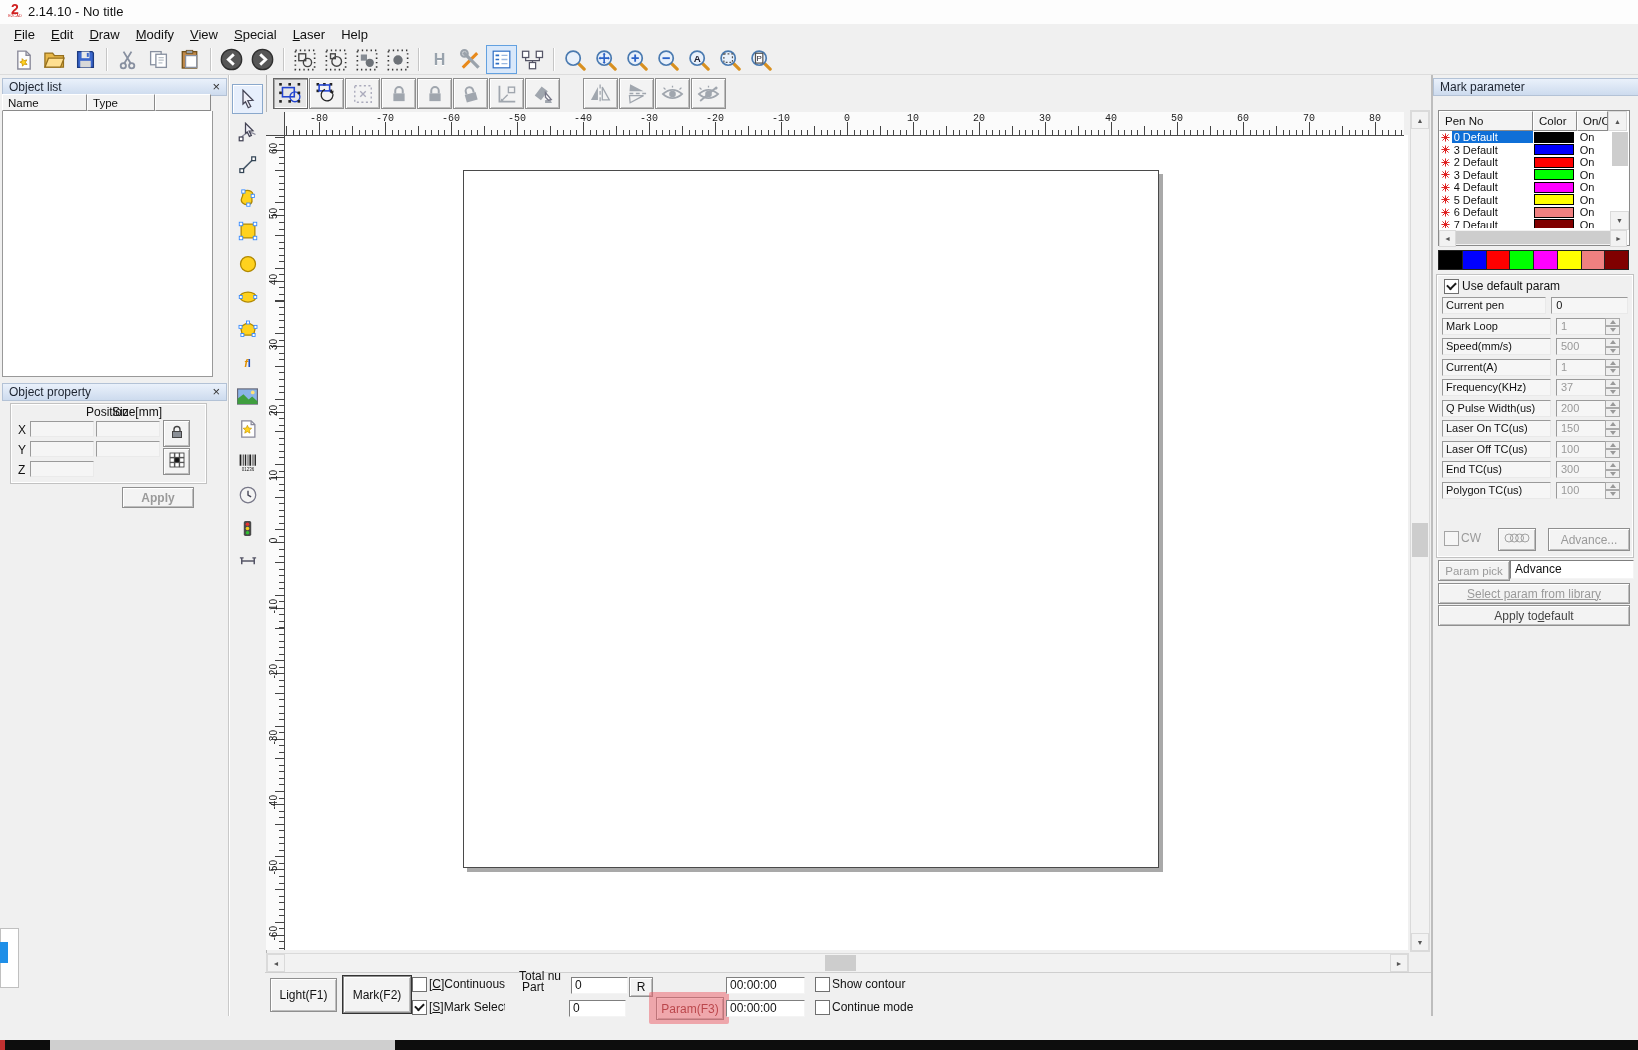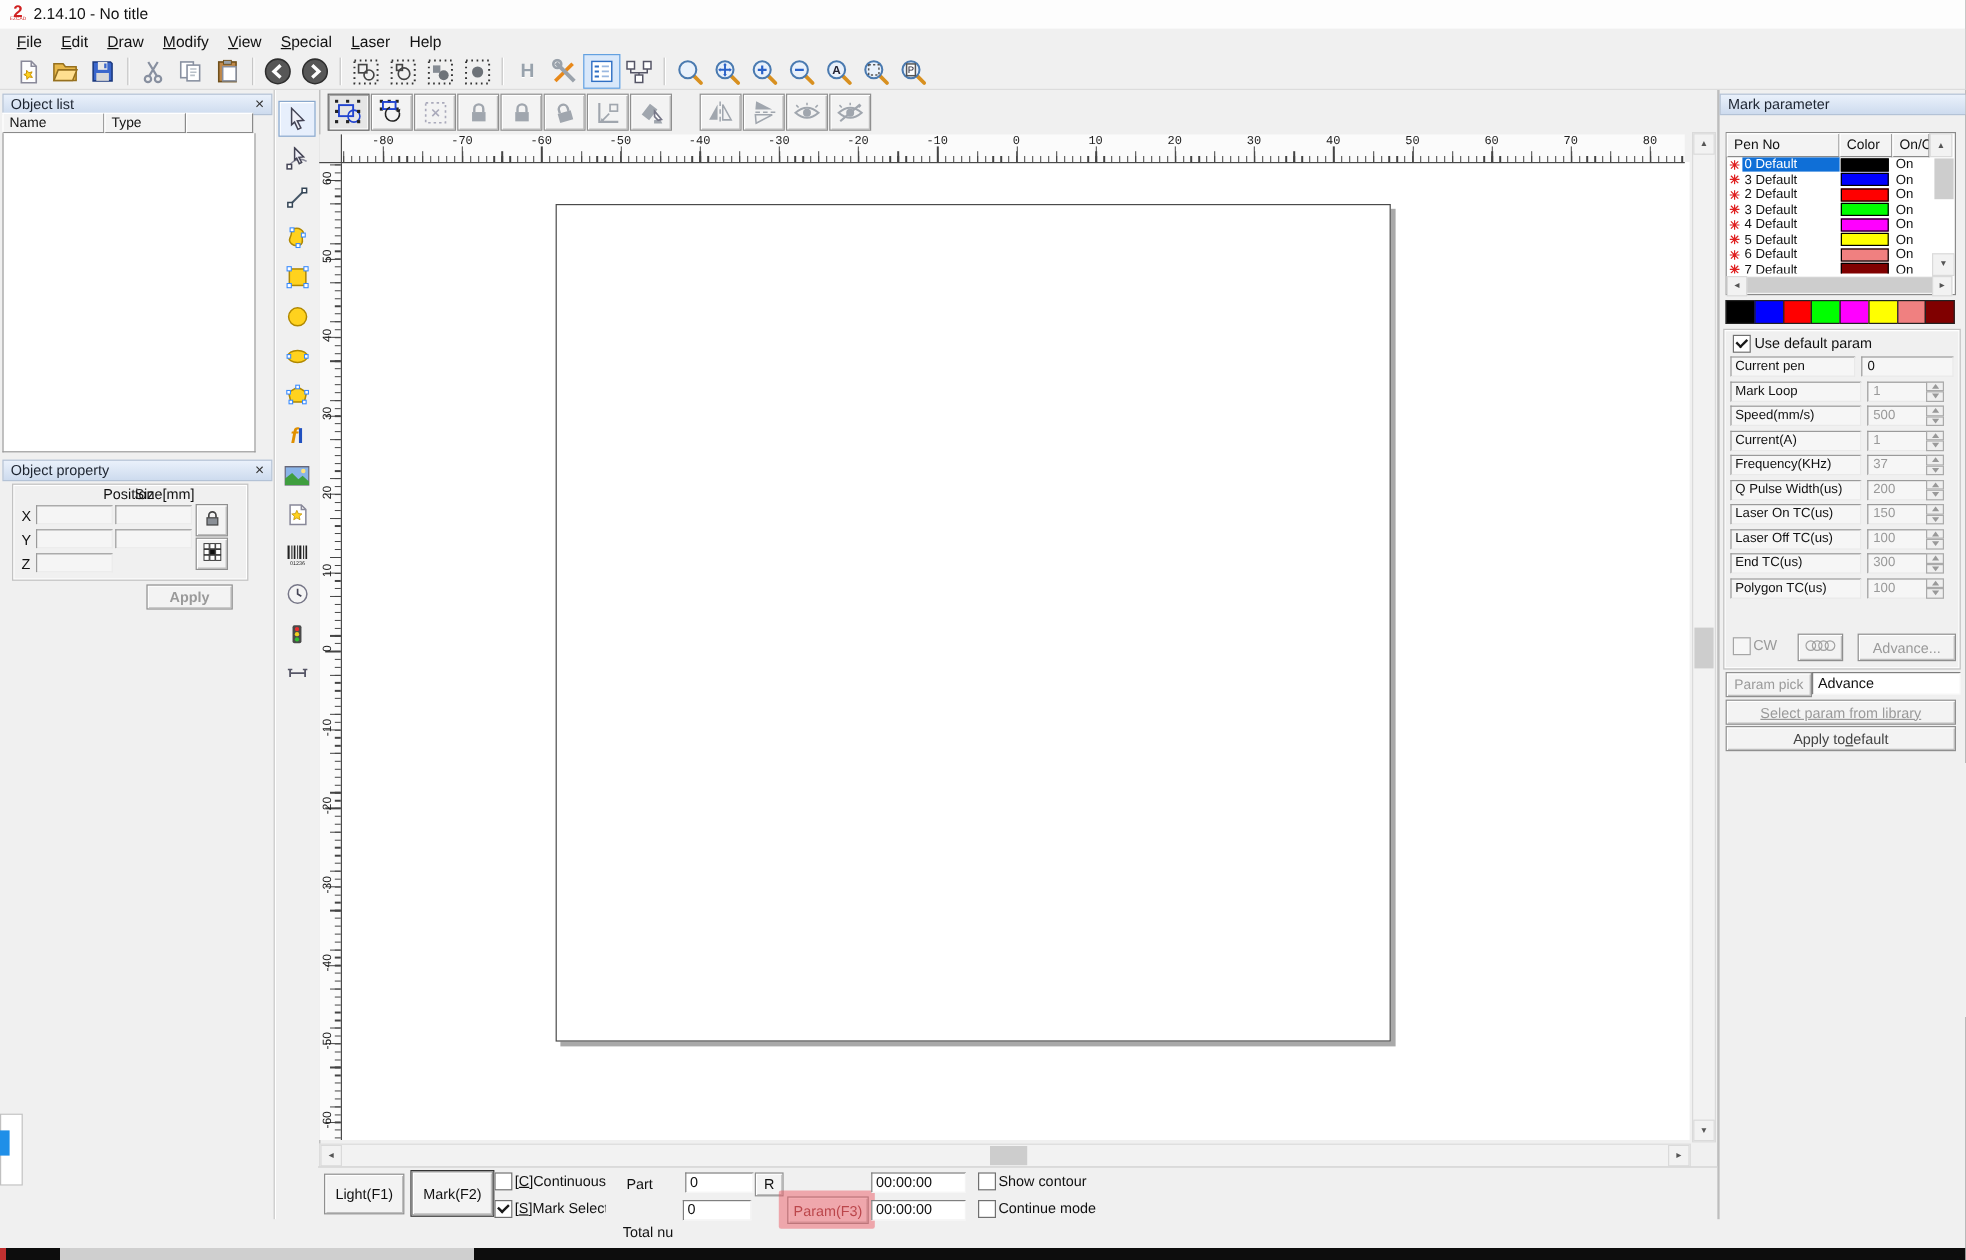--- a/index.html
+++ b/index.html
@@ -583,21 +583,21 @@
                 <rect x="12.8" y="4.3" width="2.4" height="2.4"></rect>
                 <rect x="11.3" y="10.8" width="2.4" height="2.4"></rect>
                 <rect x="2.3" y="10.8" width="2.4" height="2.4"></rect>
                 <rect x=".8" y="4.3" width="2.4" height="2.4"></rect>
               </g>
             </svg>
           </span>
         </div>
         <div class="pbtn">
           <span style="display: flex; align-items: center;">
-            <span style="font-size:18px;line-height:14px"><b style="color:#e09000;font-style:italic">f</b><b style="color:#2050c0">I</b></span>
+            <span style="font-size:11px;line-height:14px"><b style="color:#e09000;font-style:italic">f</b><b style="color:#2050c0">I</b></span>
           </span>
         </div>
         <div class="pbtn">
           <span style="display: flex; align-items: center;">
             <svg viewBox="0 0 18 14" width="21" height="17">
               <rect x=".5" y=".5" width="17" height="13" fill="#8ab4e8" stroke="#667"></rect>
               <path d="M.5 13.5V9l5-4 4.5 4.5L13 7l4.5 4v2.5z" fill="#3f9e3f"></path>
               <circle cx="13.5" cy="3.5" r="1.6" fill="#ffe27a"></circle>
             </svg>
           </span>
@@ -967,21 +967,21 @@
   <div class="abs" style="left:265px;top:972px;width:1166px;height:44px;border-top:1px solid #cfcfcf;background:#f0f0f0;"></div>
   <div class="abs raised btn" style="left:270px;top:978px;width:65px;height:32px;">Light(F1)</div>
   <div class="abs raised btn" style="left:343px;top:976px;width:66px;height:35px;box-shadow:inset 1px 1px 0 #fff,inset -1px -1px 0 #bdbdbd,0 0 0 1px #333;">Mark(F2)</div>
   <span class="cb" style="left:412px;top:977px;"></span>
   <span class="abs lab" style="left:429px;top:977px;">[<u>C</u>]Continuous</span>
   <span class="cb on" style="left:412px;top:1000px;"></span>
   <span class="abs lab" style="left:429px;top:1000px;width:76px;overflow:hidden;">[<u>S</u>]Mark Selected</span>
   <span class="abs lab" style="left:522px;top:980px;">Part</span>
   <div class="abs sunk" style="left:571px;top:977px;width:52px;height:15px;line-height:14px;padding-left:3px;">0</div>
   <div class="abs raised btn" style="left:629px;top:977px;width:22px;height:18px;">R</div>
-  <span class="abs lab" style="left:519px;top:1020px;width:42px;overflow:hidden;">Total nu</span>
+  <span class="abs lab" style="left:519px;top:969px;width:42px;overflow:hidden;">Total nu</span>
   <div class="abs sunk" style="left:569px;top:1000px;width:52px;height:15px;line-height:14px;padding-left:3px;">0</div>
   <div class="abs raised btn" style="left:656px;top:997px;width:66px;height:21px;color:#8a3030;">Param(F3)</div>
   <div class="abs" style="left:649px;top:992px;width:80px;height:32px;background:rgba(236,92,102,0.5);border-radius:2px;pointer-events:none;"></div>
   <div class="abs sunk" style="left:726px;top:977px;width:74px;height:15px;line-height:14px;padding-left:3px;">00:00:00</div>
   <div class="abs sunk" style="left:726px;top:1000px;width:74px;height:15px;line-height:14px;padding-left:3px;">00:00:00</div>
   <span class="cb" style="left:815px;top:977px;"></span>
   <span class="abs lab" style="left:832px;top:977px;">Show contour</span>
   <span class="cb" style="left:815px;top:1000px;"></span>
   <span class="abs lab" style="left:832px;top:1000px;">Continue mode</span>
 

